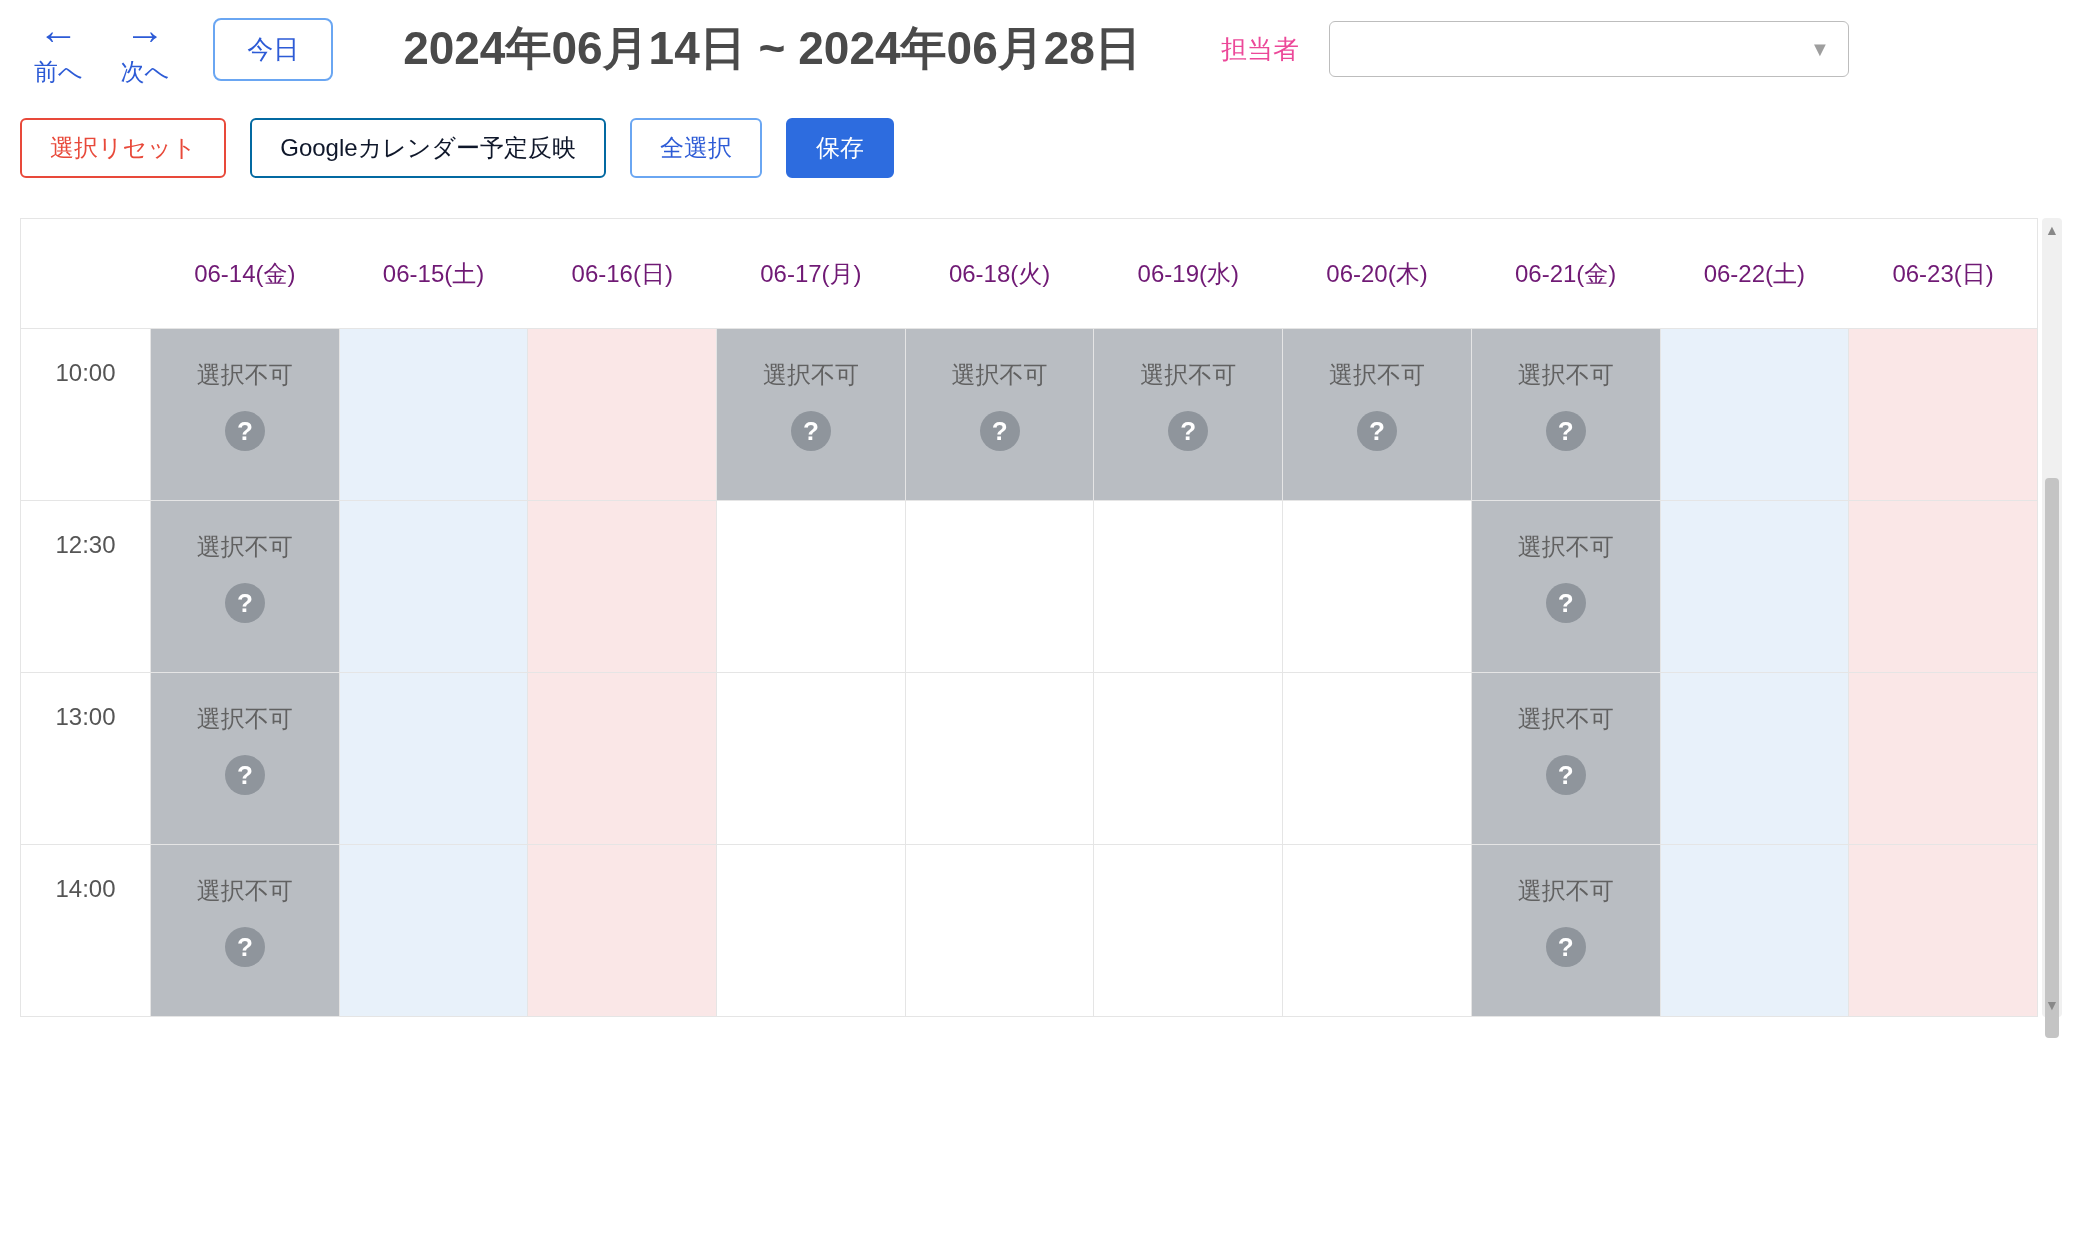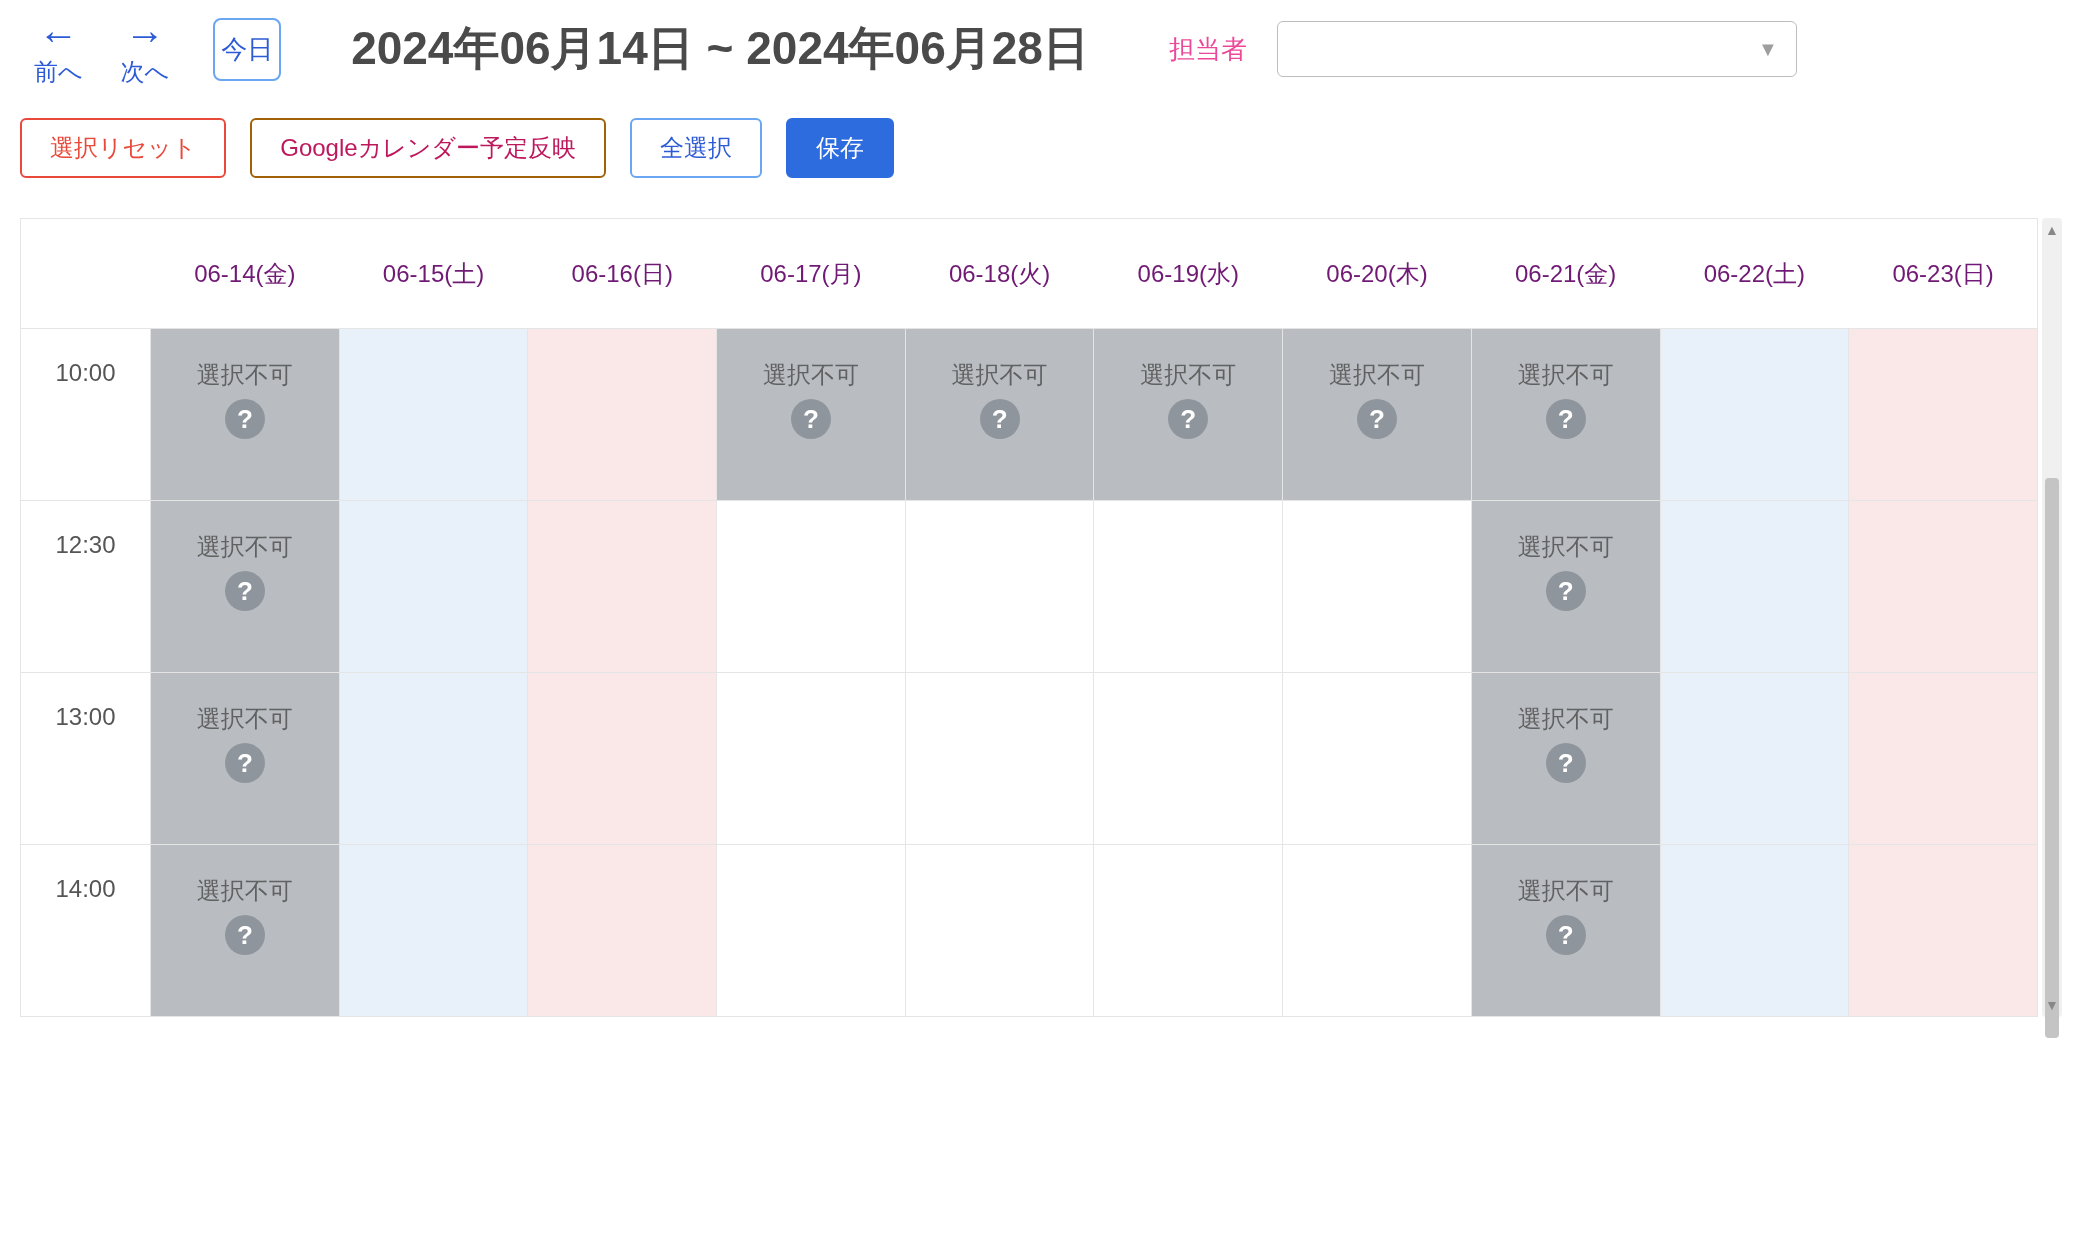--- a/index.html
+++ b/index.html
@@ -31,21 +31,21 @@
     color: #2d5bd6;
     padding: 0 14px;
   }
   .nav-btn .arrow { font-size: 40px; line-height: 1; font-weight: 700; }
   .nav-btn .lbl { font-size: 24px; margin-top: 6px; }
   .today-btn {
     border: 2px solid #6aa6f2;
     background: #ffffff;
     color: #2d5bd6;
     font-size: 26px;
-    padding: 12px 6px;
+    padding: 12px 32px;
     border-radius: 8px;
     cursor: pointer;
     margin-left: 20px;
     margin-right: 60px;
   }
   .date-range {
     font-size: 46px;
     font-weight: 700;
     color: #4a4a4a;
     flex: 0 0 auto;
@@ -81,21 +81,21 @@
     margin-bottom: 40px;
   }
   .btn {
     border-radius: 6px;
     font-size: 24px;
     padding: 12px 28px;
     cursor: pointer;
     background: #fff;
   }
   .btn-reset { border: 2px solid #e8493a; color: #e8493a; }
-  .btn-google { border: 2px solid #a16207; color: #be185d; }
+  .btn-google { border: 2px solid #0369a1; color: #0f172a; }
   .btn-selectall { border: 2px solid #6aa6f2; color: #2d5bd6; }
   .btn-save { border: 2px solid #2d6cdf; background: #2d6cdf; color: #fff; }
 
   
   .calendar-wrapper {
     display: flex;
   }
   .calendar-scroll {
     flex: 1;
     overflow: hidden;
@@ -150,21 +150,21 @@
   td.slot-disabled {
     background: #b9bdc2;
   }
   .slot-content {
     padding-top: 30px;
     font-size: 24px;
     color: #616161;
     display: flex;
     flex-direction: column;
     align-items: center;
-    gap: 8px;
+    gap: 20px;
     height: 100%;
   }
   .help-icon {
     width: 40px;
     height: 40px;
     border-radius: 50%;
     background: #8f959c;
     color: #fff;
     font-size: 26px;
     font-weight: 700;

